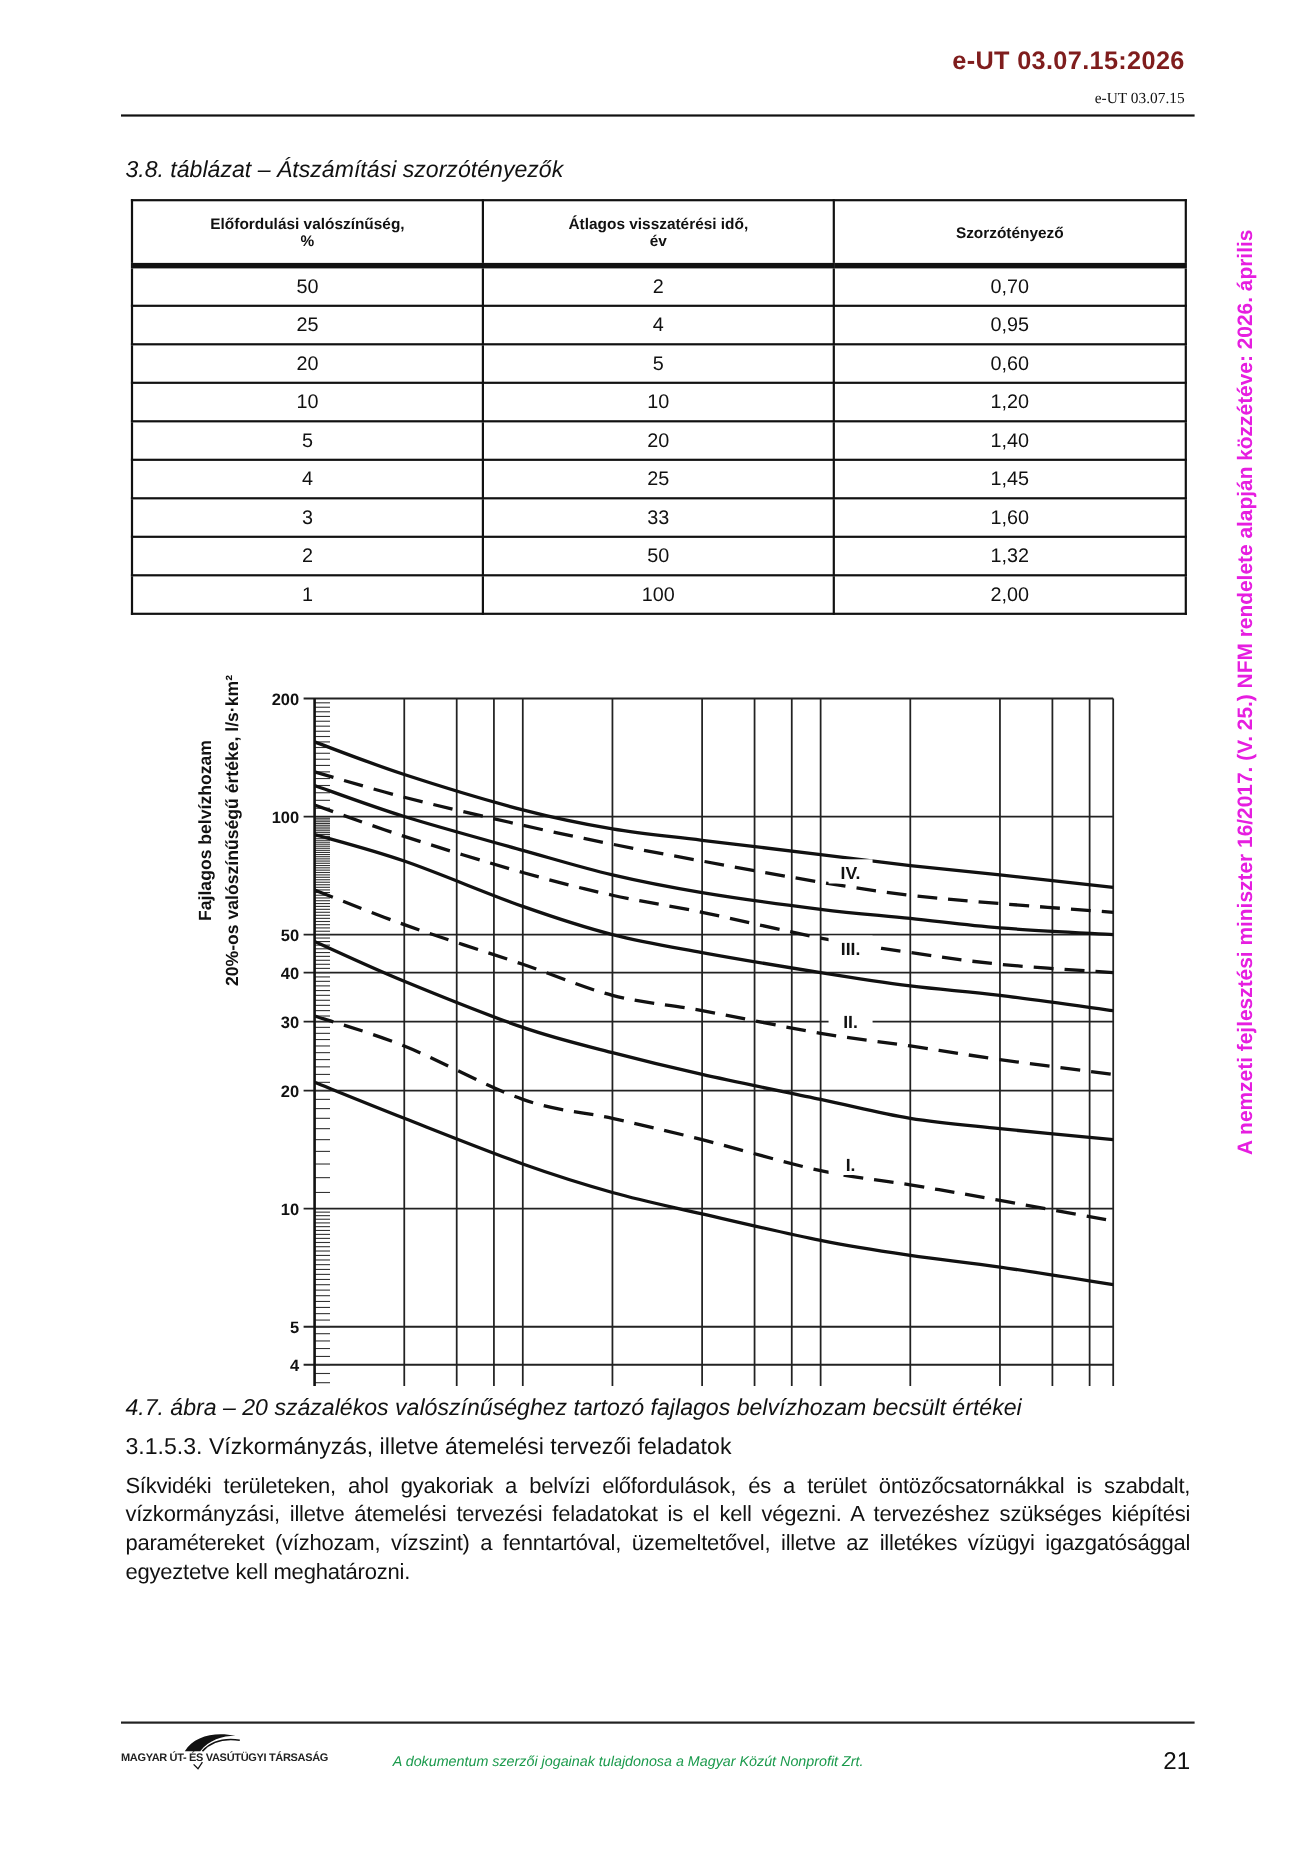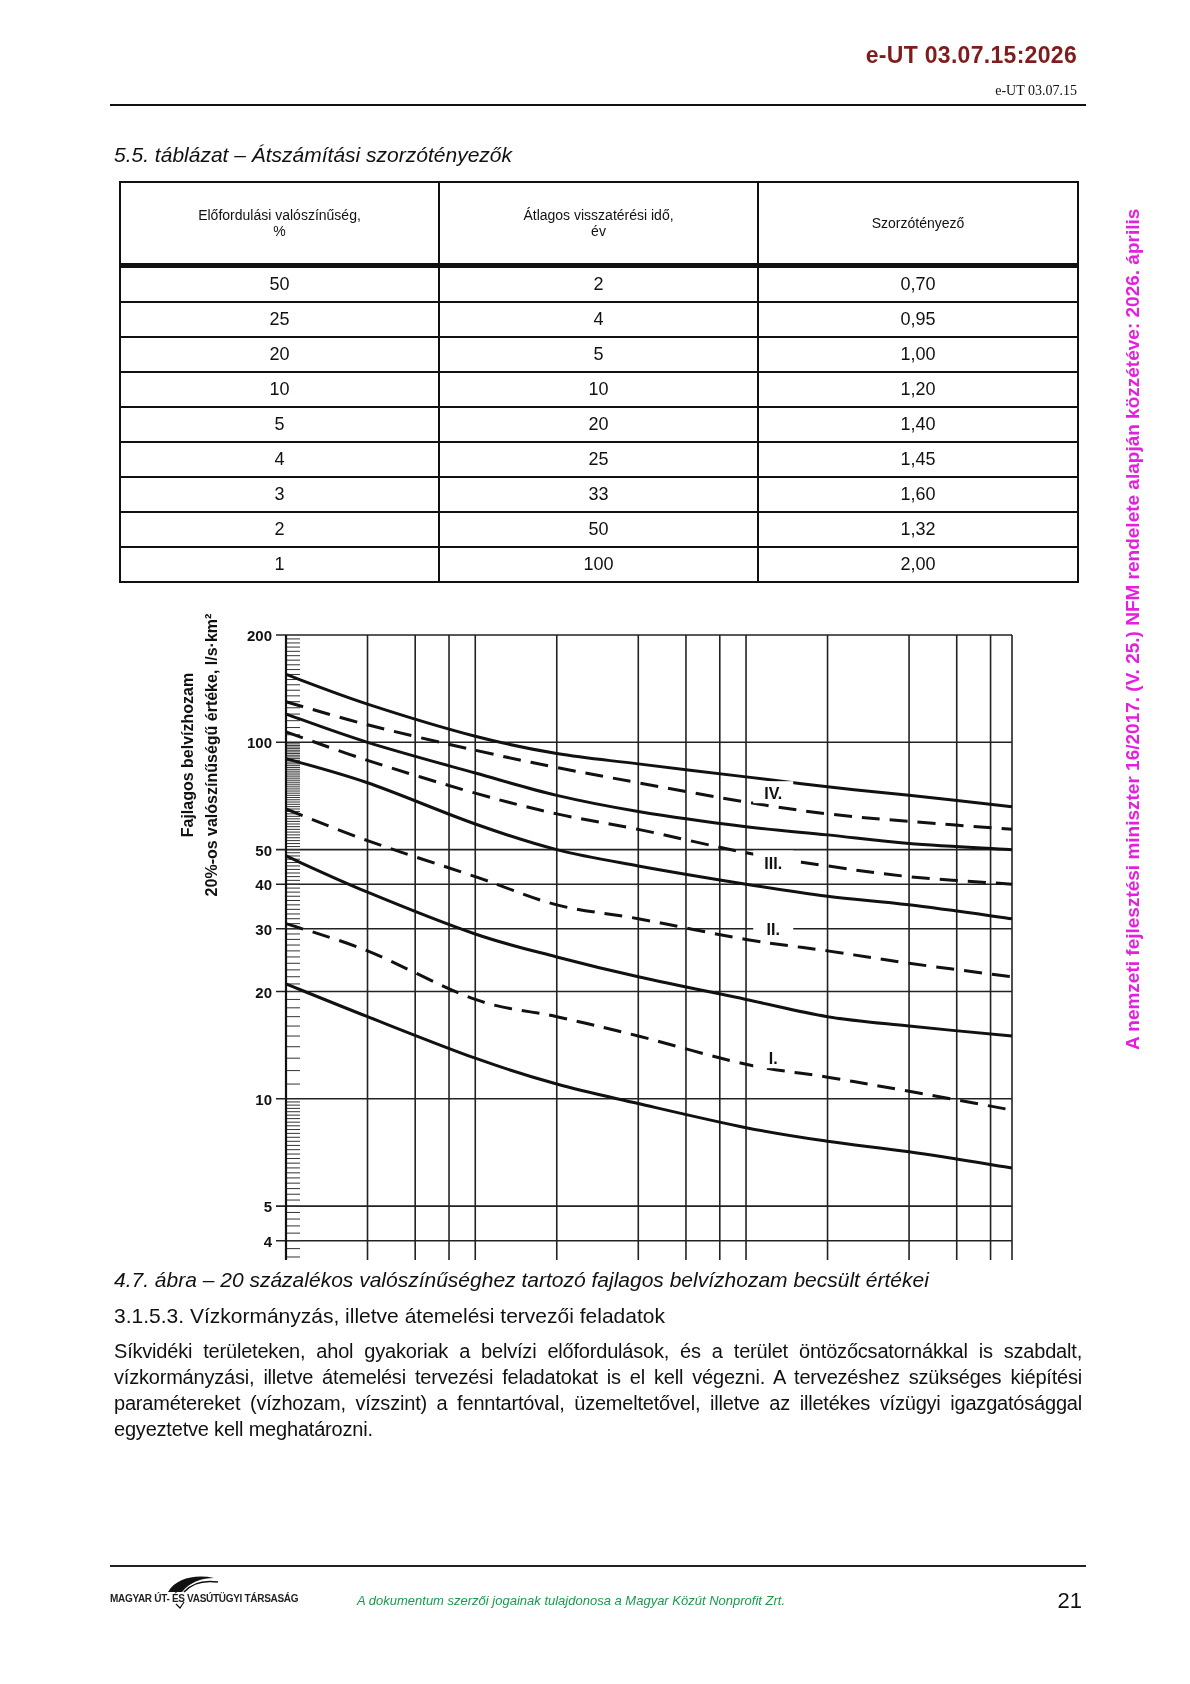--- a/index.html
+++ b/index.html
@@ -4,41 +4,41 @@
 <style>
   html, body { margin:0; padding:0; background:#fff; }
   body { width:1190px; height:1684px; position:relative; font-family:"Liberation Sans", sans-serif; color:#111; overflow:hidden; }
   .abs { position:absolute; }
   .doc-code { right:113px; top:42px; font-size:23px; font-weight:bold; color:#7f1d1d; letter-spacing:0.3px; }
   .doc-sub { right:113px; top:83px; font-size:14px; color:#111;font-family:Liberation Serif, serif; }
   .top-rule { left:110px; top:104px; width:976px; height:2px; background:#111; }
   .table-title { left:114px; top:143px; font-size:21px; font-style:italic; color:#111; }
   table.conv { position:absolute; left:119px; top:181px; width:960px; border-collapse:collapse; }
   table.conv th, table.conv td { border:2px solid #111; text-align:center; }
-  table.conv th { font-size:14px; font-weight:normal; height:48px; line-height:16px; padding:16px; border-bottom:5px solid #111; }
+  table.conv th { font-size:14px; font-weight:bold; height:48px; line-height:16px; padding:4px; border-bottom:5px solid #111; }
   table.conv td { font-size:18px; height:33px; padding:0; }
   .ylabel { left:176px; top:920px; transform-origin:0 0; transform:rotate(-90deg); font-size:16px; font-weight:bold; line-height:24px; text-align:center; width:330px; }
   .fig-caption { left:114px; top:1268px; font-size:21px; font-style:italic; color:#111; }
   .section-head { left:114px; top:1304px; font-size:21px; color:#111; }
   .body-para { left:114px; top:1338px; width:968px; font-size:20px; line-height:26px; text-align:justify; color:#111; letter-spacing:-0.2px; }
   .side-note { left:1122px; top:1050px; transform-origin:0 0; transform:rotate(-90deg); font-size:19px; font-weight:bold; color:#e61ee0; white-space:nowrap; }
   .bottom-rule { left:110px; top:1565px; width:976px; height:2px; background:#222; }
   .logo { left:110px; top:1570px; width:155px; height:40px; }
   .logo-text { left:110px; top:1593px; font-size:10px; font-weight:bold; color:#222; letter-spacing:-0.3px; white-space:nowrap; }
   .copyright { left:357px; top:1593px; font-size:13px; font-style:italic; color:#1a9a4c; }
   .page-num { right:108px; top:1588px; font-size:22px; color:#111; }
 </style>
 </head>
 <body>
 
 <div class="abs doc-code">e-UT 03.07.15:2026</div>
 <div class="abs doc-sub">e-UT 03.07.15</div>
 <div class="abs top-rule"></div>
 
-<div class="abs table-title">5.5. táblázat – Átszámítási szorzótényezők</div>
+<div class="abs table-title">3.8. táblázat – Átszámítási szorzótényezők</div>
 <table class="conv">
   <thead>
     <tr>
       <th style="width:33.3%">
         <div>Előfordulási valószínűség,</div>
         <div>%</div>
       </th>
       <th style="width:33.3%">
         <div>Átlagos visszatérési idő,</div>
         <div>év</div>
@@ -55,21 +55,21 @@
         <td>0,70</td>
       </tr>
     <tr>
         <td>25</td>
         <td>4</td>
         <td>0,95</td>
       </tr>
     <tr>
         <td>20</td>
         <td>5</td>
-        <td>1,00</td>
+        <td>0,60</td>
       </tr>
     <tr>
         <td>10</td>
         <td>10</td>
         <td>1,20</td>
       </tr>
     <tr>
         <td>5</td>
         <td>20</td>
         <td>1,40</td>

